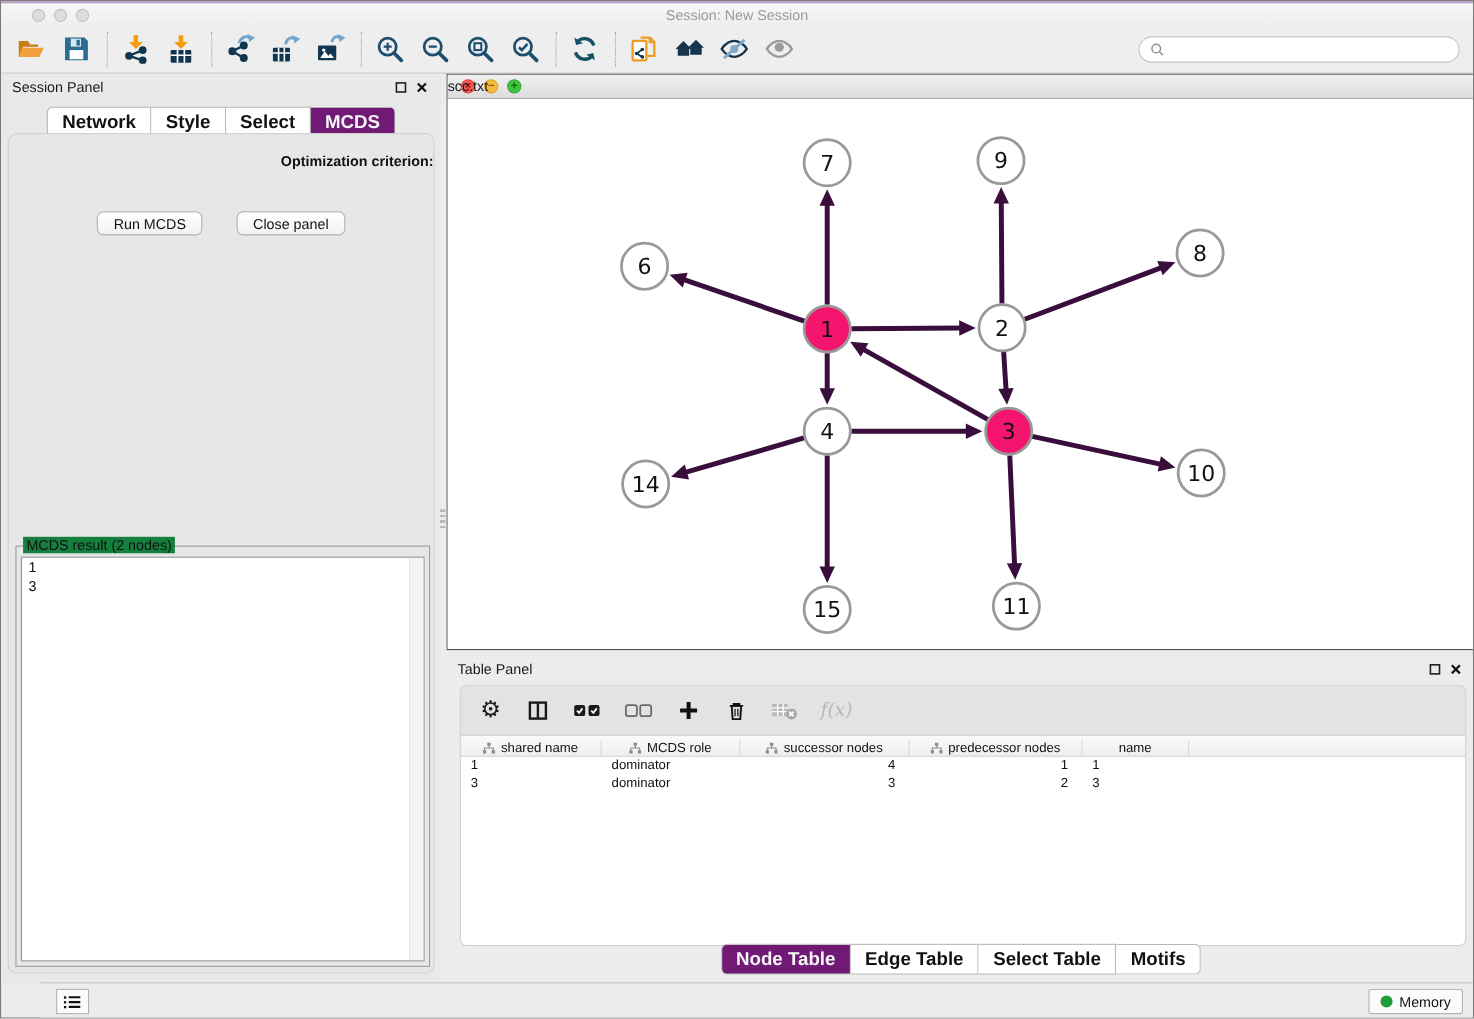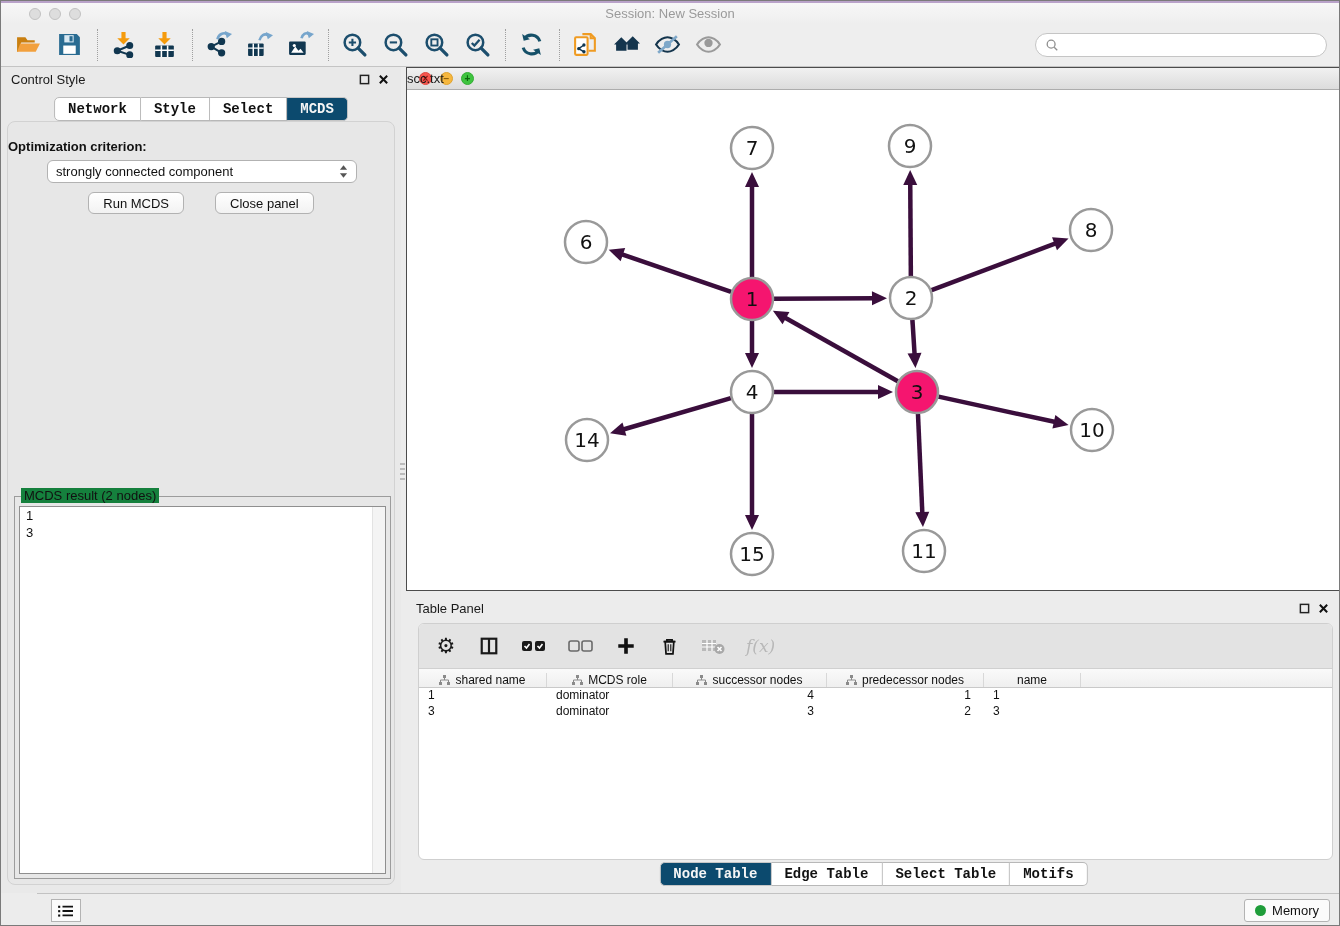--- a/index.html
+++ b/index.html
@@ -32,28 +32,28 @@
 
   
   .panel-header { position:absolute; top:5px; left:10px; font-size:13px; color:#1a1a1a; }
   .ph-btn { position:absolute; top:6px; width:13px; height:13px; display:flex; align-items:center;
             justify-content:center; cursor:default; }
   .ph-btn svg { width:11px; height:11px; }
 
   
   .control-panel { position:absolute; left:0; top:66px; width:400px; height:826px; background:#e9e9e9; }
   .cp-tabs { position:absolute; top:30px; left:50%; transform:translateX(-50%); display:flex; }
-  .tabseg { padding:3px 13px; font-size:14px; font-weight:bold; color:#111; background:#fff;
-            border:1px solid #b8b8b8; border-left:none; white-space:nowrap; cursor:default;font-family:Liberation Mono, monospace; }
+  .tabseg { padding:3px 13px; font-size:17px; font-weight:bold; color:#111; background:#fff;
+            border:1px solid #b8b8b8; border-left:none; white-space:nowrap; cursor:default; }
   .tabseg:first-child { border-left:1px solid #b8b8b8; border-radius:5px 0 0 5px; }
   .tabseg:last-child { border-radius:0 5px 5px 0; }
-  .tabseg.active { background:#0c4a6e; color:#f6f6f6; border-color:#c6c6c6; }
+  .tabseg.active { background:#701a75; color:#f6f6f6; border-color:#c6c6c6; }
   .cp-body { position:absolute; top:54px; left:6px; right:6px; bottom:8px; background:#e7e7e7;
              border:1px solid #d2d2d2; border-radius:8px; }
-  .opt-label { position:absolute; top:17px; left:0; right:0; text-align:left; font-size:13px;
+  .opt-label { position:absolute; top:17px; left:0; right:0; text-align:right; font-size:13px;
                font-weight:bold; color:#111; }
   .dropdown { position:absolute; top:38px; left:39px; width:310px; height:23px; background:#fff;
               border:1px solid #b2b2b2; border-radius:6px; display:flex; align-items:center;
               padding:0 8px; font-size:13px; color:#111; }
   .dropdown .dd-text { flex:1; }
   .dropdown svg { width:9px; height:15px; }
   .btnrow { position:absolute; top:70px; left:0; right:0; display:flex; justify-content:center; gap:31px; }
   .pushbtn { min-width:93px; height:22px; background:linear-gradient(#ffffff,#f2f2f2);
              border:1px solid #b2b2b2; border-radius:6px; font-size:13px; color:#111;
              font-family:"Liberation Sans",sans-serif; padding:0 14px; cursor:default; }
@@ -274,48 +274,41 @@
     <div class="searchbox">
       <svg viewBox="0 0 16 16">
           <circle cx="7" cy="7" r="4.5" fill="none" stroke="#8e8e8e" stroke-width="1.5"></circle>
           <path d="M10.5 10.5L14 14" stroke="#8e8e8e" stroke-width="1.5"></path>
         </svg>
       <input type="text" placeholder="" style="">
     </div>
   </div>
 
   <div class="control-panel">
-    <div class="panel-header">Control Style</div>
+    <div class="panel-header">Session Panel</div>
     <span class="ph-btn" style="right:30px">
       <svg viewBox="0 0 12 12">
           <rect x="1.5" y="1.5" width="9" height="9" fill="none" stroke="#222" stroke-width="1.6"></rect>
         </svg>
       </span>
     <span class="ph-btn" style="right:11px">
       <svg viewBox="0 0 12 12">
           <path d="M2 2l8 8M10 2l-8 8" stroke="#111" stroke-width="2.2"></path>
         </svg>
       </span>
 
     <div class="cp-tabs" id="cp-tabs">
         <div class="tabseg">Network</div>
         <div class="tabseg">Style</div>
         <div class="tabseg">Select</div>
         <div class="tabseg active">MCDS</div>
       </div>
 
     <div class="cp-body">
       <div class="opt-label">Optimization criterion:</div>
-      <div class="dropdown">
-        <span class="dd-text">strongly connected component</span>
-        <svg viewBox="0 0 10 16">
-          <path d="M5 1l4 5H1z" fill="#555"></path>
-            <path d="M5 15l-4-5h8z" fill="#555"></path>
-          </svg>
-      </div>
       <div class="btnrow">
         <button class="pushbtn">Run MCDS</button>
         <button class="pushbtn">Close panel</button>
       </div>
       <div class="result-group">
         <span class="result-title">MCDS result (2 nodes)</span>
         <div class="result-area" id="result-area">
           <div class="result-scroll"></div>
         <div class="result-line">1</div>
             <div class="result-line">3</div>

